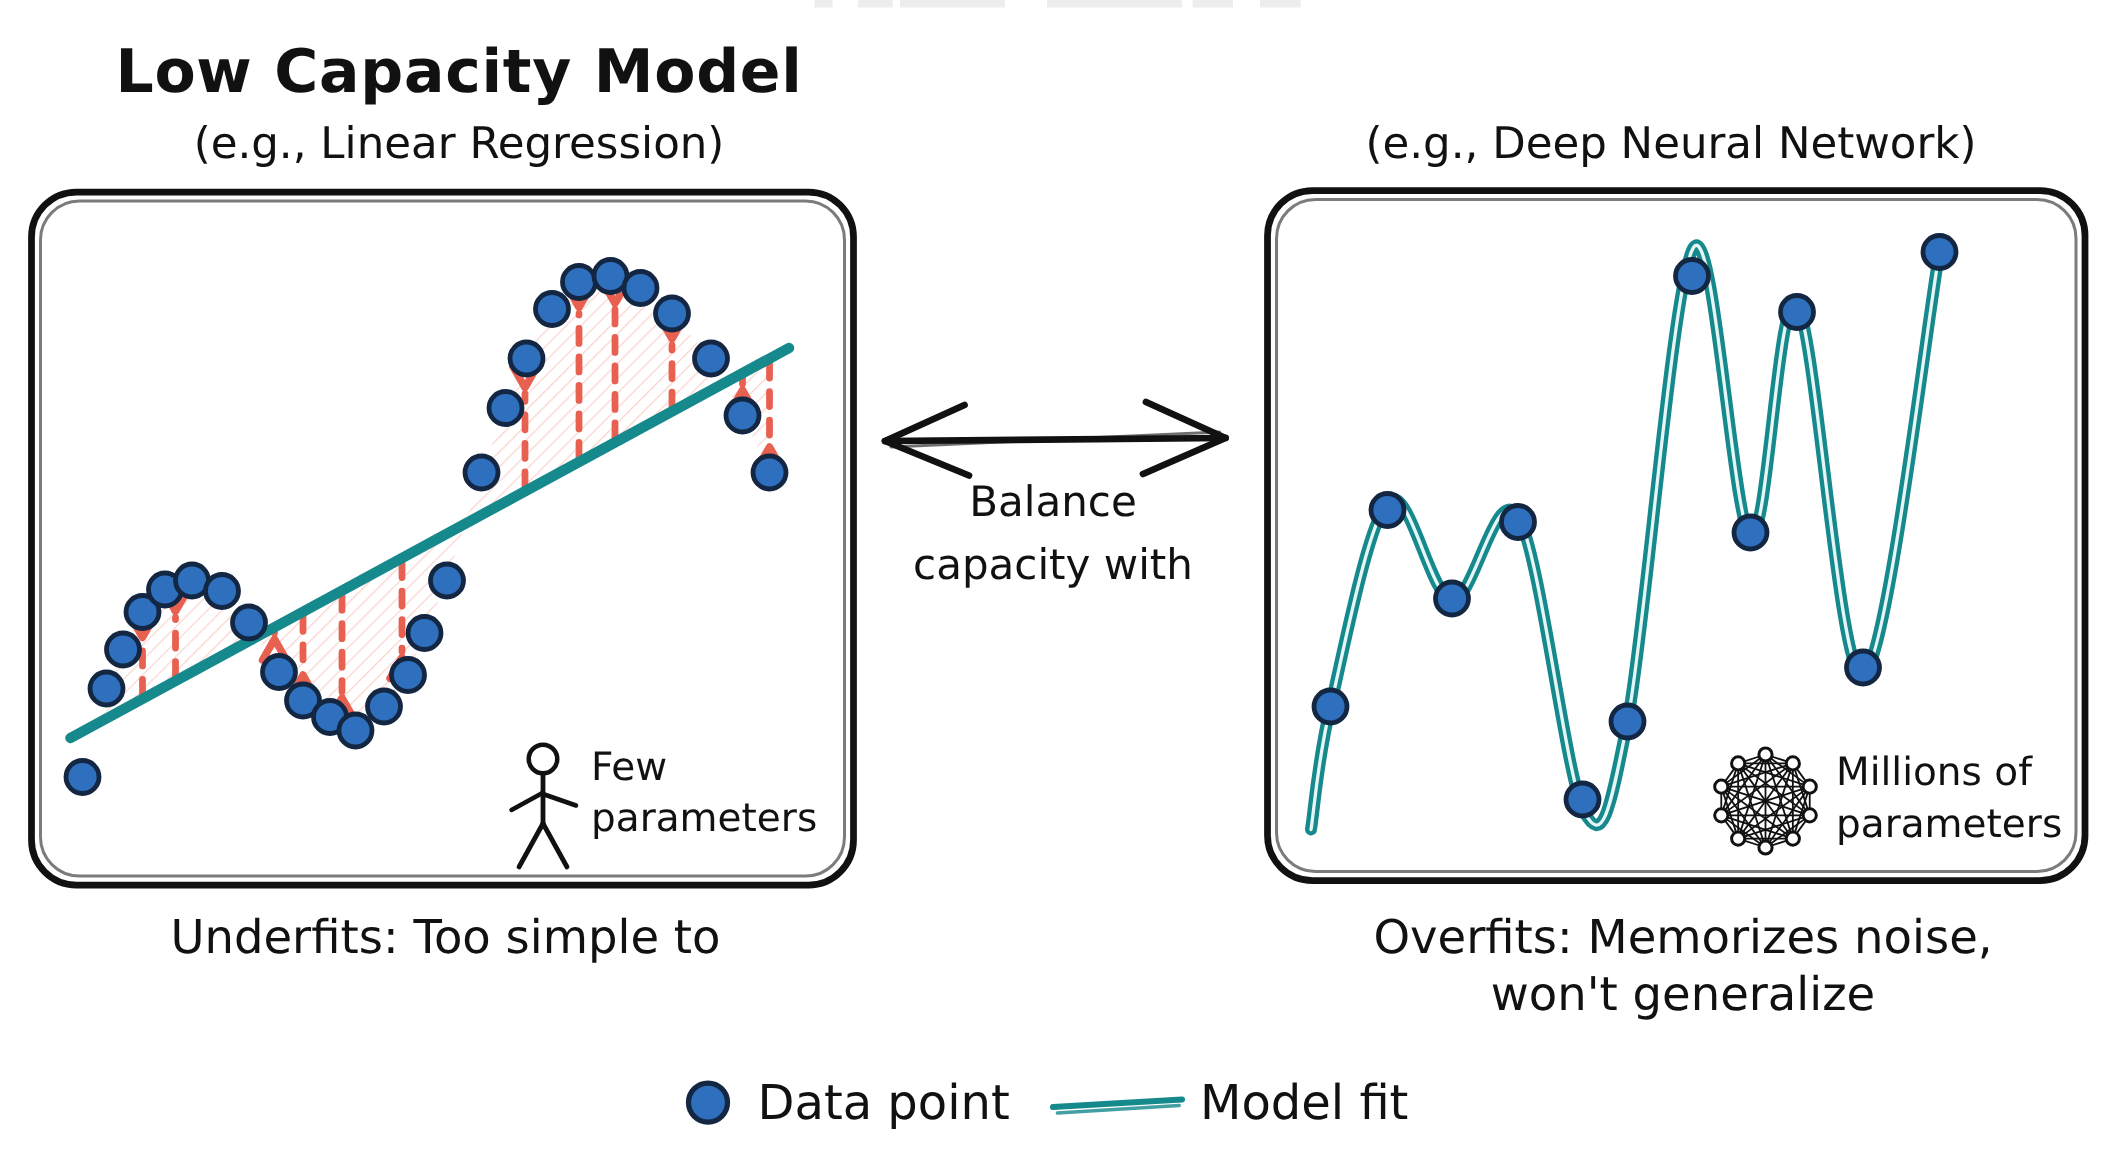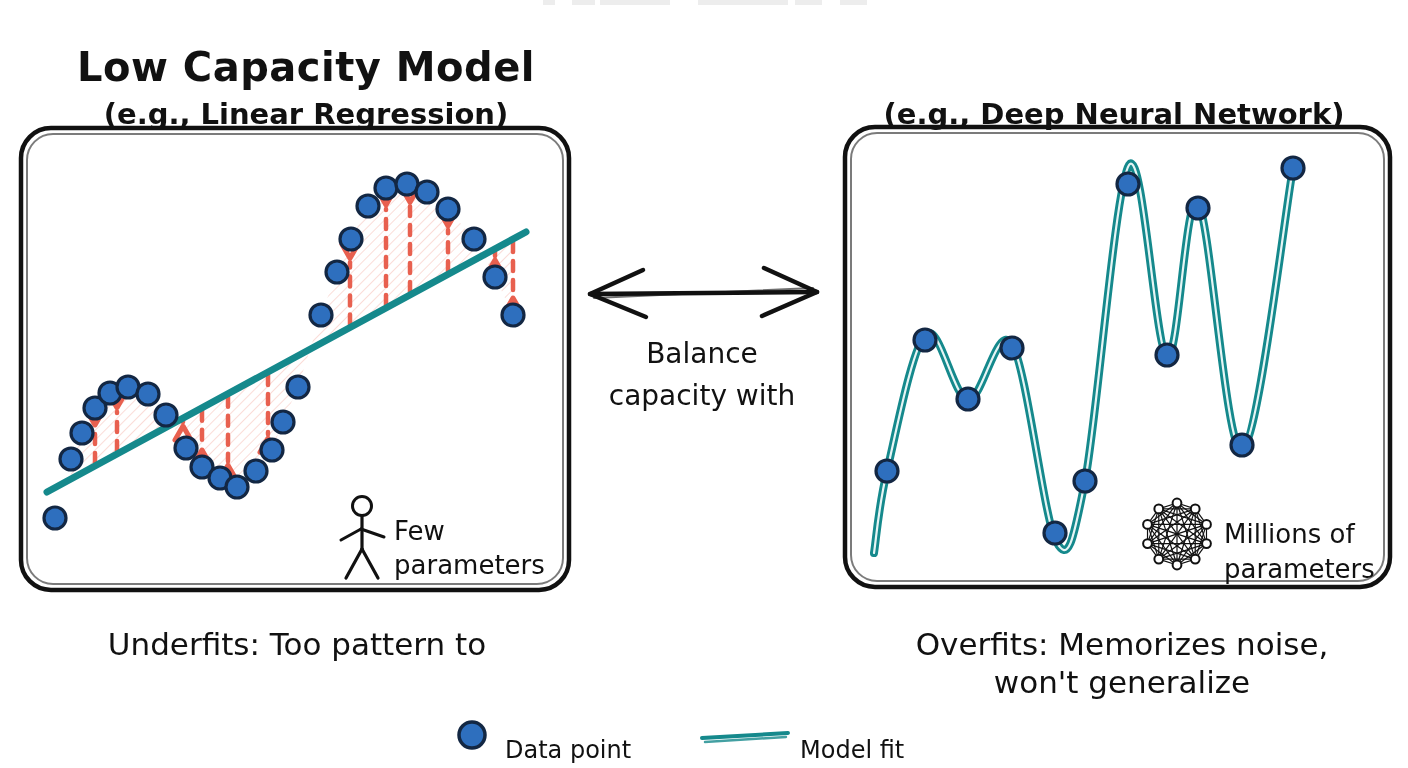--- a/index.html
+++ b/index.html
@@ -1,28 +1,28 @@
 <!DOCTYPE html>
 <html style="--ink: #111111; --background: #ffffff; --point_fill: #2e6fbe; --point_stroke: #132743; --teal: #15898c; --red: #e8604f; --hatch: #f2988a; --artifact: #ededed;"><head>
 <meta charset="utf-8">
 <style>
   html,body{margin:0;padding:0;background:#ffffff;}
   #stage{
     position:relative;width:1408px;height:768px;background:var(--background,#fff);
     overflow:hidden;font-family:"DejaVu Sans","Liberation Sans",sans-serif;color:var(--ink,#111);
   }
   #art{position:absolute;left:0;top:0;width:1408px;height:768px;}
-  .t{position:absolute;white-space:nowrap;color:var(--ink,#111);line-height:1.1;margin-top:19px;}
+  .t{position:absolute;white-space:nowrap;color:var(--ink,#111);line-height:1.1;}
   .center{transform:translateX(-50%);}
   .title{font-size:40px;font-weight:700;letter-spacing:0.5px;}
-  .subtitle{font-size:29px;font-weight:700;}
+  .subtitle{font-size:29px;font-weight:400;}
   .mid{font-size:28px;}
   .caption{font-size:31px;}
   .annot{font-size:26px;}
-  .legend-label{font-size:24px;}
+  .legend-label{font-size:32px;}
   svg *{vector-effect:non-scaling-stroke;}
 </style>
 </head>
 <body>
 
 <div id="stage">
 
   <svg id="art" viewBox="0 0 1408 768">
     <defs>
       <pattern id="hatch" width="7" height="7" patternUnits="userSpaceOnUse" patternTransform="rotate(45)">
@@ -236,21 +236,21 @@
     </g>
   </svg>
 
   <div class="t title center" style="left:306px;top:26px">Low Capacity Model</div>
   <div class="t subtitle center" style="left:306px;top:80px">(e.g., Linear Regression)</div>
   <div class="t subtitle center" style="left:1114px;top:80px">(e.g., Deep Neural Network)</div>
 
   <div class="t mid center" style="left:702px;top:320px">Balance</div>
   <div class="t mid center" style="left:702px;top:362px">capacity with</div>
 
-  <div class="t caption center" style="left:297px;top:608px">Underfits: Too pattern to</div>
+  <div class="t caption center" style="left:297px;top:608px">Underfits: Too simple to</div>
   <div class="t caption center" style="left:1122px;top:646px">won't generalize</div>
   <div class="t caption center" style="left:1122px;top:608px">Overfits: Memorizes noise,</div>
 
   <div class="t annot" style="left:394px;top:498px">Few</div>
   <div class="t annot" style="left:394px;top:532px">parameters</div>
   <div class="t annot" style="left:1224px;top:501px">Millions of</div>
   <div class="t annot" style="left:1224px;top:536px">parameters</div>
 
   <div class="t legend-label" style="left:505px;top:718px">Data point</div>
   <div class="t legend-label" style="left:800px;top:718px">Model fit</div>

